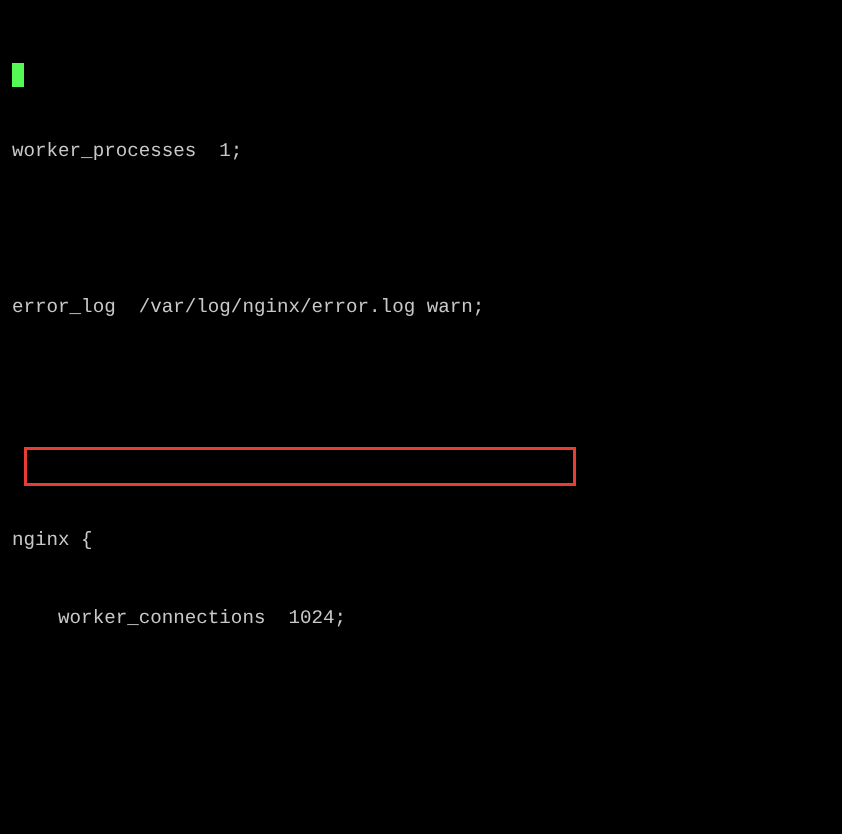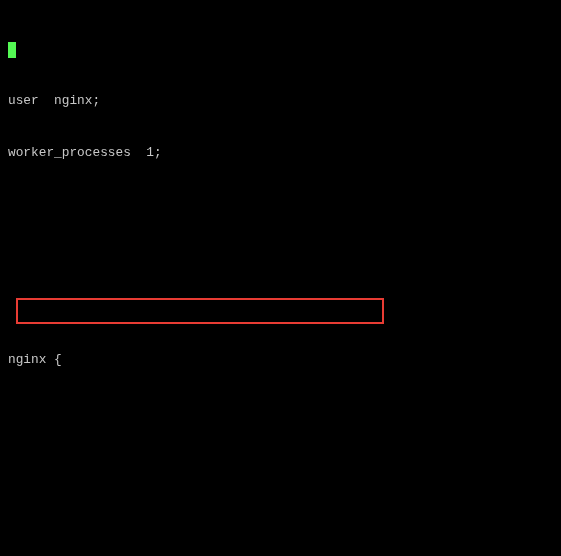--- a/index.html
+++ b/index.html
@@ -38,26 +38,27 @@
       top: 298px;
       width: 364px;
       height: 22px;
     }
   </style>
 </head>
 <body>
 
 <div class="editor">
   <span class="line cursor-line"><span class="cursor"></span></span>
-  <span class="line">user  nginx;</span>
   <span class="line">worker_processes  1;</span>
   <span class="line"></span>
+  <span class="line">error_log  /var/log/nginx/error.log warn;</span>
   <span class="line"></span>
   <span class="line"></span>
   <span class="line">nginx {</span>
+  <span class="line">    worker_connections  1024;</span>
   
   
   
   
   
   
   
   
   
   

